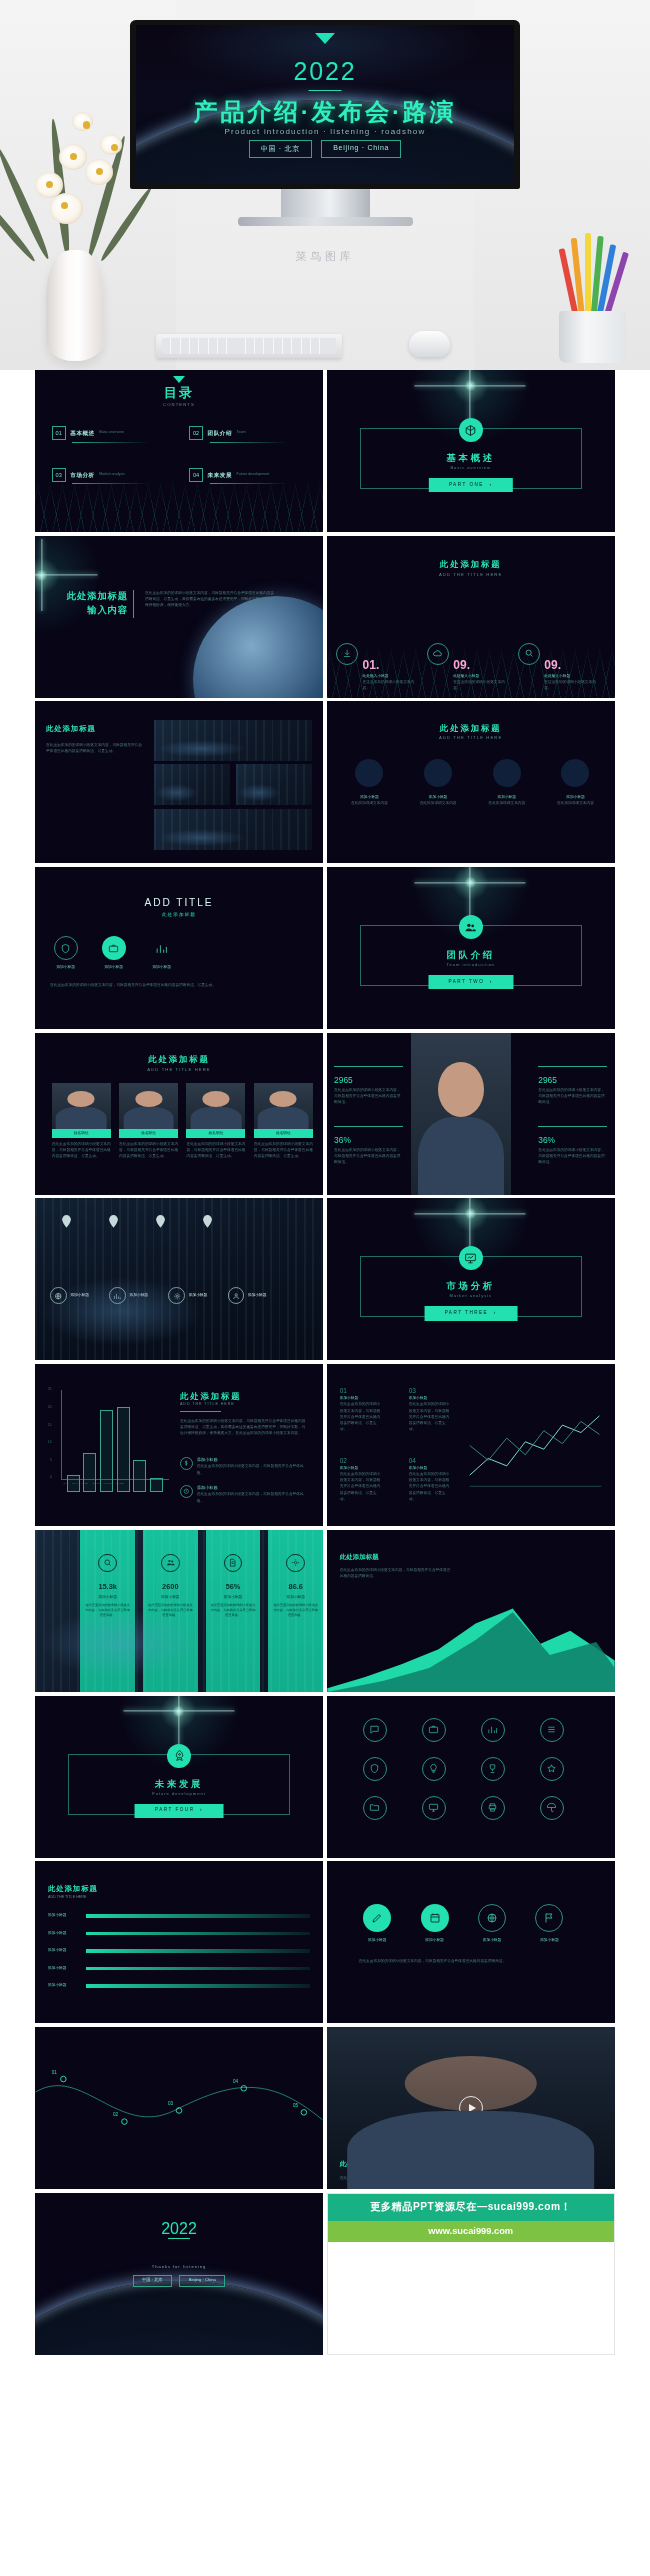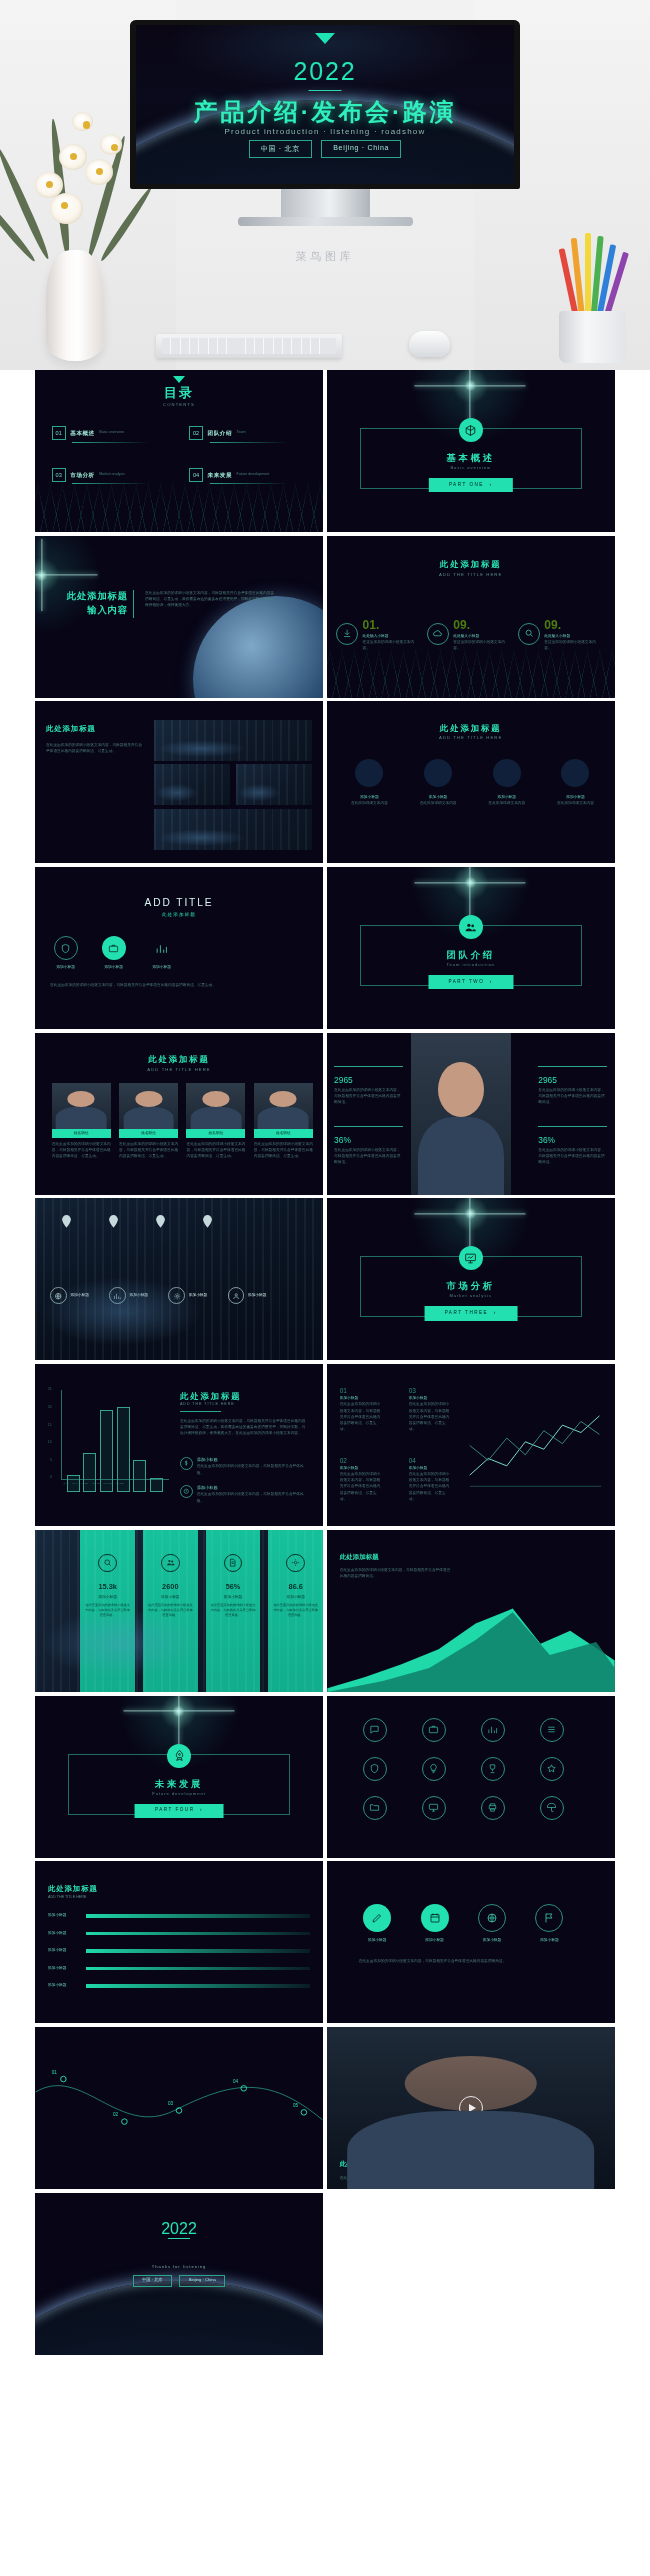--- a/index.html
+++ b/index.html
@@ -135,21 +135,21 @@
     background:#22e0b0; color:#04221c; font-size:4.6px; letter-spacing:1.5px; padding:3.7px 20.4px; white-space:nowrap;}
 
   
   .toc-item{ position:absolute; display:flex; align-items:center; gap:4.6px;}
   .toc-num{ width:14px;height:14px;border:0.9px solid #2aa78b; color:#6fe0c4; font-size:5.6px; display:flex;align-items:center;justify-content:center;}
   .toc-cn{ color:#9fe9d6; font-size:5.6px; font-weight:700; letter-spacing:0.5px;}
   .toc-en{ color:#4a7c74; font-size:3.7px; }
   .toc-line{ position:absolute; height:0.9px; background:linear-gradient(90deg,#2aa78b,rgba(42,167,139,0)); }
 
   .circ{ border:0.9px solid #2f8f7d; border-radius:50%; display:flex;align-items:center;justify-content:center; color:#3fc9ab;}
-  .num-big{ color:#4d7c0f; font-size:12px; font-weight:700;}
+  .num-big{ color:#f9a8d4; font-size:12px; font-weight:700;margin-top:40px;}
 
   .photo{ background:linear-gradient(135deg,#16283c,#0d1726 60%,#091320); position:relative; overflow:hidden;}
   .photo:after{content:"";position:absolute;inset:0;
     background:
       radial-gradient(40% 30% at 30% 70%, rgba(90,150,200,.35), transparent 70%),
       repeating-linear-gradient(90deg, rgba(255,255,255,.05) 0 1.9px, transparent 1.9px 8.4px);}
   .portrait{ background:linear-gradient(180deg,#2e3b4a,#1a2430); position:relative; overflow:hidden;}
   .portrait:before{content:"";position:absolute;left:50%;top:18%;transform:translateX(-50%);
     width:46%;height:34%;border-radius:50%;background:#c49b82;}
   .portrait:after{content:"";position:absolute;left:50%;top:52%;transform:translateX(-50%);
@@ -898,16 +898,21 @@
       <div class="earth-arc" style="bottom:-149px;height:223px;"></div>
       <div class="end-year">2022</div>
       <div class="end-rule"></div>
       <div class="end-sub">Thanks for listening</div>
       <div class="end-tags">
         <span class="end-tag">中国 · 北京</span>
         <span class="end-tag">Beijing · China</span>
       </div>
     </div>
 
+    <div class="banner-wrap">
+      <div class="banner-top">更多精品PPT资源尽在—sucai999.com！</div>
+      <div class="banner-bot">www.sucai999.com</div>
+      <div class="banner-blank"></div>
+    </div>
   </div>
 
 </div>
 
 
 </body></html>

